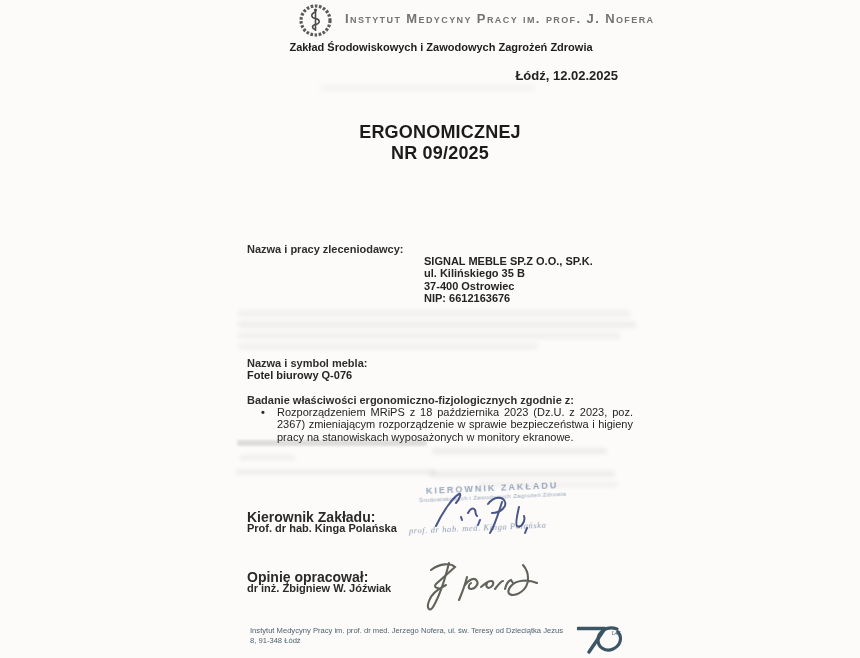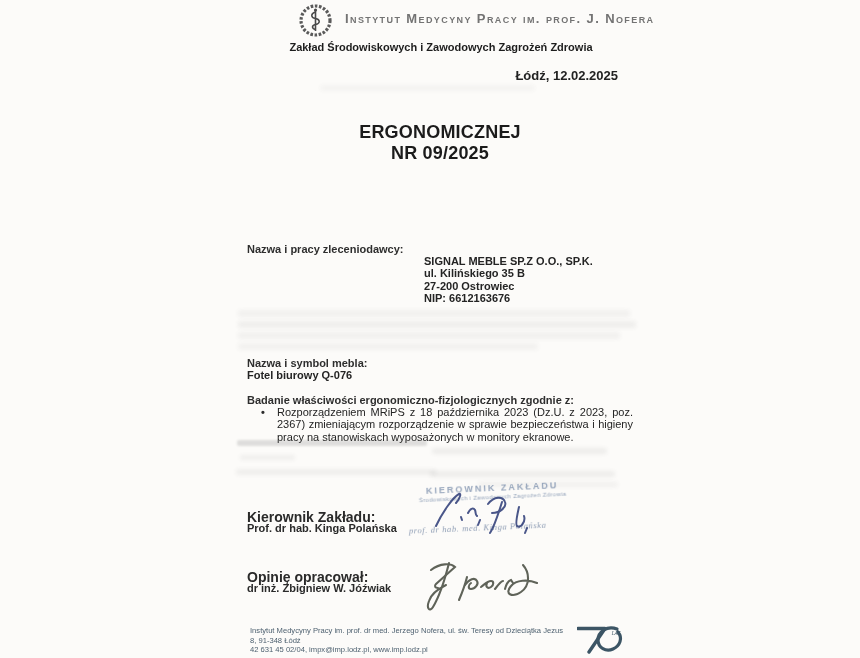--- a/index.html
+++ b/index.html
@@ -111,21 +111,21 @@
 
   <div class="abs title">
     <div>ERGONOMICZNEJ</div>
     <div>NR 09/2025</div>
   </div>
 
   <div class="abs lbl client-label">Nazwa i pracy zleceniodawcy:</div>
   <div class="abs client-block">
     <div class="val-b">SIGNAL MEBLE SP.Z O.O., SP.K.</div>
     <div class="val-b">ul. Kilińskiego 35 B</div>
-    <div class="val-b">27-200 Ostrowiec</div>
+    <div class="val-b">37-400 Ostrowiec</div>
     <div class="val-b">NIP: 6612163676</div>
   </div>
 
   <div class="abs ghost" style="left:238px;top:310px;width:392px;height:7px;opacity:.06;"></div>
   <div class="abs ghost" style="left:238px;top:321px;width:398px;height:7px;opacity:.07;"></div>
   <div class="abs ghost" style="left:238px;top:332px;width:382px;height:7px;opacity:.06;"></div>
   <div class="abs ghost" style="left:238px;top:343px;width:300px;height:7px;opacity:.05;"></div>
 
   <div class="abs lbl product-label">Nazwa i symbol mebla:</div>
   <div class="abs val-b product-value">Fotel biurowy Q-076</div>
@@ -172,21 +172,20 @@
       <path d="M52,22 c-2,8 -5,16 -8,23"></path>
       <path d="M50,30 c4,-6 10,-8 12,-4 c2,3 -2,8 -6,8 c-3,0 -3,-4 0,-6"></path>
       <path d="M66,32 c3,-2 6,-6 10,-6 c3,0 3,4 0,6 c-3,2 -6,0 -4,-4"></path>
       <path d="M80,34 c3,-4 6,-8 8,-8 m2,8 c1,-4 3,-8 6,-9 l2,3"></path>
       <path d="M108,10 c7,8 7,21 -2,27 c-9,6 -17,2 -10,-6 c5,-6 17,-7 26,-3"></path>
     </svg>
   </span>
 
   <div class="abs footer-text">
     <div>Instytut Medycyny Pracy im. prof. dr med. Jerzego Nofera, ul. św. Teresy od Dzieciątka Jezus 8, 91-348 Łódź</div>
-    <div>42 631 45 02/04, impx@imp.lodz.pl, www.imp.lodz.pl</div>
   </div>
 
   <span class="abs" style="left:577px;top:619px;">
     <svg width="48" height="35" viewBox="0 0 48 35">
       <path d="M1,9.5 L28,9.5 L12,33" fill="none" stroke="#3c5565" stroke-width="3.4" stroke-linecap="round" stroke-linejoin="round"></path>
       <path d="M40,10 C30,6 21,13 21,21 C21,29 29,33 36,30 C43,27 46,19 41,13" fill="none" stroke="#3c5565" stroke-width="3.2" stroke-linecap="round"></path>
       <text x="39" y="15.5" font-size="5.2" font-style="italic" font-family="Liberation Serif, serif" fill="#3c5565" text-anchor="middle">LAT</text>
     </svg>
   </span>
 

